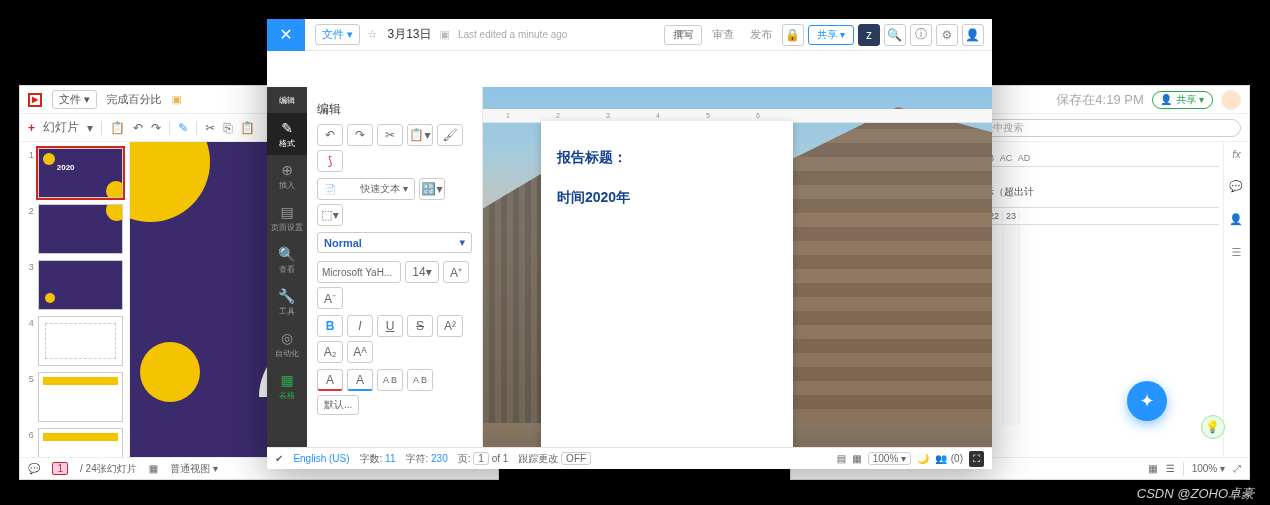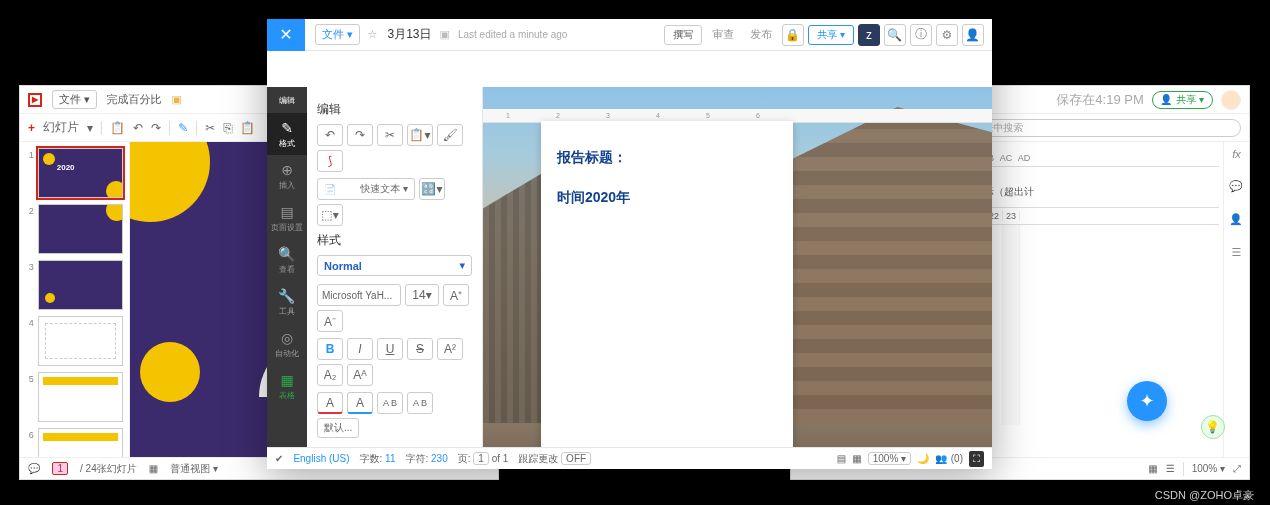--- a/index.html
+++ b/index.html
@@ -89,21 +89,21 @@
 .bldg-l { position: absolute; left: 0; top: 38px; width: 120px; bottom: 24px; background: repeating-linear-gradient(90deg, #6e6356 0 6px, #5d5348 6px 12px); clip-path: polygon(0 28%, 100% 4%, 100% 100%, 0 100%); opacity: .85; }
 .bldg-r { position: absolute; right: 0; top: 20px; width: 210px; bottom: 24px; background: repeating-linear-gradient(0deg, #8b735c 0 14px, #7a6450 14px 28px); clip-path: polygon(0 18%, 55% 0, 100% 8%, 100% 100%, 0 100%); opacity: .92; }
 .page { position: absolute; left: 58px; top: 34px; width: 252px; height: 380px; background: #fff; box-shadow: 0 2px 8px rgba(0,0,0,.2); padding: 28px 16px; }
 .page h3 { color: #14418f; font-size: 14px; margin-bottom: 22px; }
 .ruler { position: absolute; top: 22px; left: 0; right: 0; height: 14px; background: #f7f7f7; border-bottom: 1px solid #e0e0e0; font-size: 7px; color: #999; display: flex; align-items: center; }
 .ruler span { width: 50px; text-align: center; }
 .w-status { height: 22px; border-top: 1px solid #e5e5e5; display: flex; align-items: center; padding: 0 8px; gap: 10px; font-size: 10px; color: #666; }
 .w-status .pill { border: 1px solid #ccc; border-radius: 3px; padding: 0 4px; }
 .w-status .right { margin-left: auto; display: flex; gap: 6px; align-items: center; }
 
-.watermark { position: absolute; right: 16px; bottom: 2px; color: #cfcfcf; font-size: 11px; font-family: sans-serif; pointer-events: none; }
+.watermark { position: absolute; right: 16px; bottom: 2px; color: #cfcfcf; font-size: 13px; font-family: sans-serif; pointer-events: none; font-style: italic; }
 </style>
 </head>
 <body>
 
 <div class="app-show">
   <div class="show-top">
     <span class="red-icon">▶</span>
     <span class="file-btn">文件 ▾</span>
     <span>完成百分比</span>
     <span style="color:#e6b84c">▣</span>
@@ -332,21 +332,20 @@
         <span class="ib red">⟆</span>
       </div>
       <div class="row">
         <span class="ib w3">
             <span>📄</span>
             <span>快速文本 ▾</span>
           </span>
         <span class="ib">🔡▾</span>
         <span class="ib">⬚▾</span>
       </div>
-      <h4>样式</h4>
       <div class="sel-full">
           <b>Normal</b>
           <span>▾</span>
         </div>
       <div class="row">
         <span class="ib" style="width:84px;justify-content:flex-start;padding:0 4px;font-size:10px">Microsoft YaH...</span>
         <span class="ib" style="width:34px"><span>14</span> ▾</span>
         <span class="ib">A⁺</span>
         <span class="ib">A⁻</span>
       </div>

